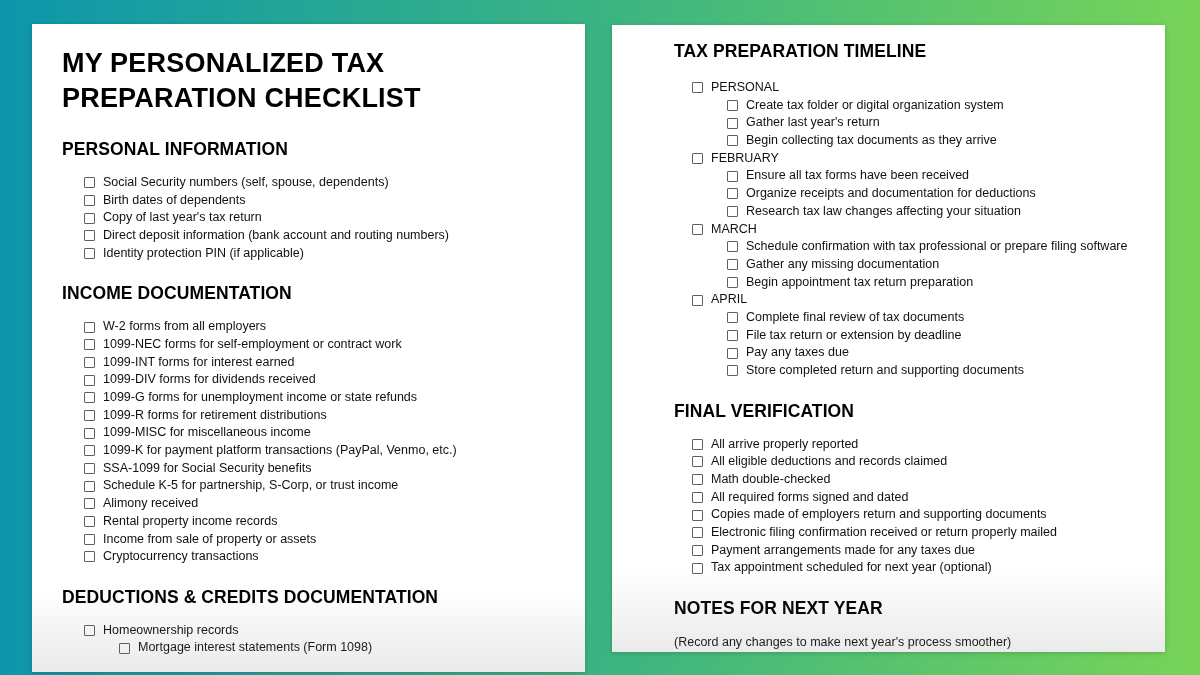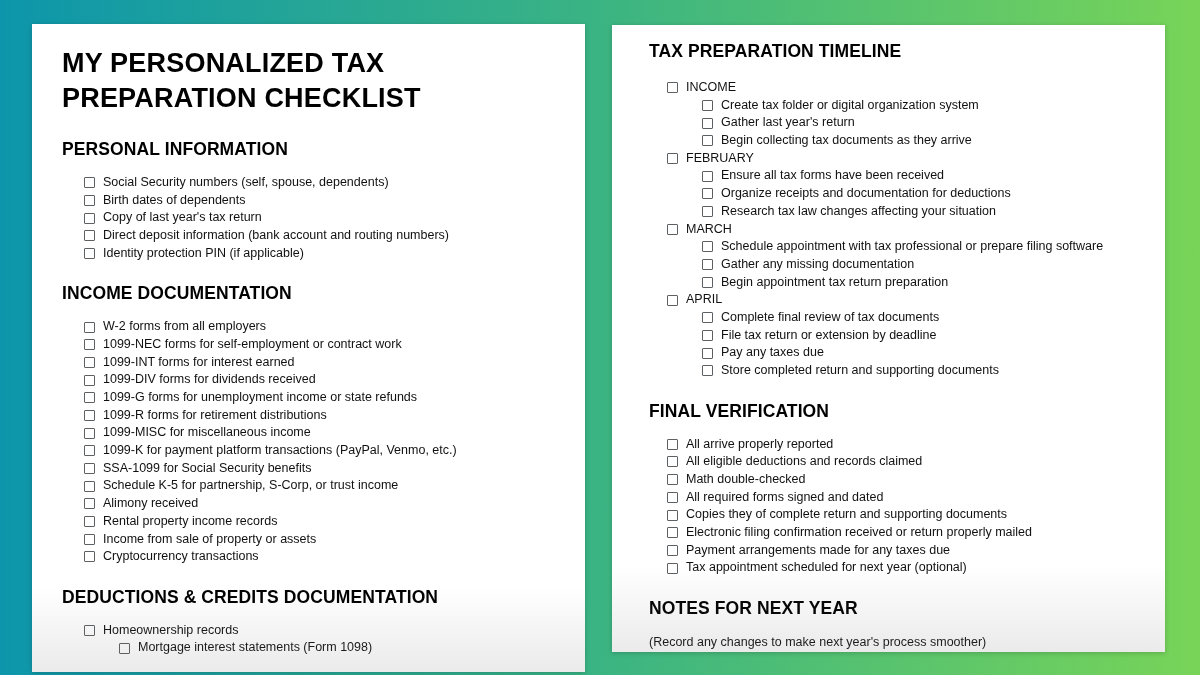--- a/index.html
+++ b/index.html
@@ -24,21 +24,21 @@
     pointer-events: none;
   }
   .page-left {
     left: 32px; top: 24px;
     width: 553px; height: 648px;
     padding: 22px 28px 0 30px;
   }
   .page-right {
     left: 612px; top: 25px;
     width: 553px; height: 627px;
-    padding: 13px 12px 0 37px;
+    padding: 13px 12px 0 62px;
   }
   h1.doc-title {
     font-size: 27px;
     line-height: 35px;
     font-weight: 700;
     color: #000000;
     max-width: 505px;
     letter-spacing: 0.2px;
   }
   h2.section-heading {
@@ -214,21 +214,21 @@
 </div>
 
 <div class="page page-right">
   <h2 class="section-heading page2-title">TAX PREPARATION TIMELINE</h2>
 
   <section>
     <ul class="checklist">
 
         <li class="check-item lv1">
           <span class="checkbox"></span>
-          <span class="check-label">INCOME</span>
+          <span class="check-label">PERSONAL</span>
         </li>
 
         <li class="check-item lv2">
           <span class="checkbox"></span>
           <span class="check-label">Create tax folder or digital organization system</span>
         </li>
 
         <li class="check-item lv2">
           <span class="checkbox"></span>
           <span class="check-label">Gather last year's return</span>
@@ -259,21 +259,21 @@
           <span class="check-label">Research tax law changes affecting your situation</span>
         </li>
 
         <li class="check-item lv1">
           <span class="checkbox"></span>
           <span class="check-label">MARCH</span>
         </li>
 
         <li class="check-item lv2">
           <span class="checkbox"></span>
-          <span class="check-label">Schedule appointment with tax professional or prepare filing software</span>
+          <span class="check-label">Schedule confirmation with tax professional or prepare filing software</span>
         </li>
 
         <li class="check-item lv2">
           <span class="checkbox"></span>
           <span class="check-label">Gather any missing documentation</span>
         </li>
 
         <li class="check-item lv2">
           <span class="checkbox"></span>
           <span class="check-label">Begin appointment tax return preparation</span>
@@ -325,21 +325,21 @@
           <span class="check-label">Math double-checked</span>
         </li>
 
         <li class="check-item lv1">
           <span class="checkbox"></span>
           <span class="check-label">All required forms signed and dated</span>
         </li>
 
         <li class="check-item lv1">
           <span class="checkbox"></span>
-          <span class="check-label">Copies they of complete return and supporting documents</span>
+          <span class="check-label">Copies made of employers return and supporting documents</span>
         </li>
 
         <li class="check-item lv1">
           <span class="checkbox"></span>
           <span class="check-label">Electronic filing confirmation received or return properly mailed</span>
         </li>
 
         <li class="check-item lv1">
           <span class="checkbox"></span>
           <span class="check-label">Payment arrangements made for any taxes due</span>

